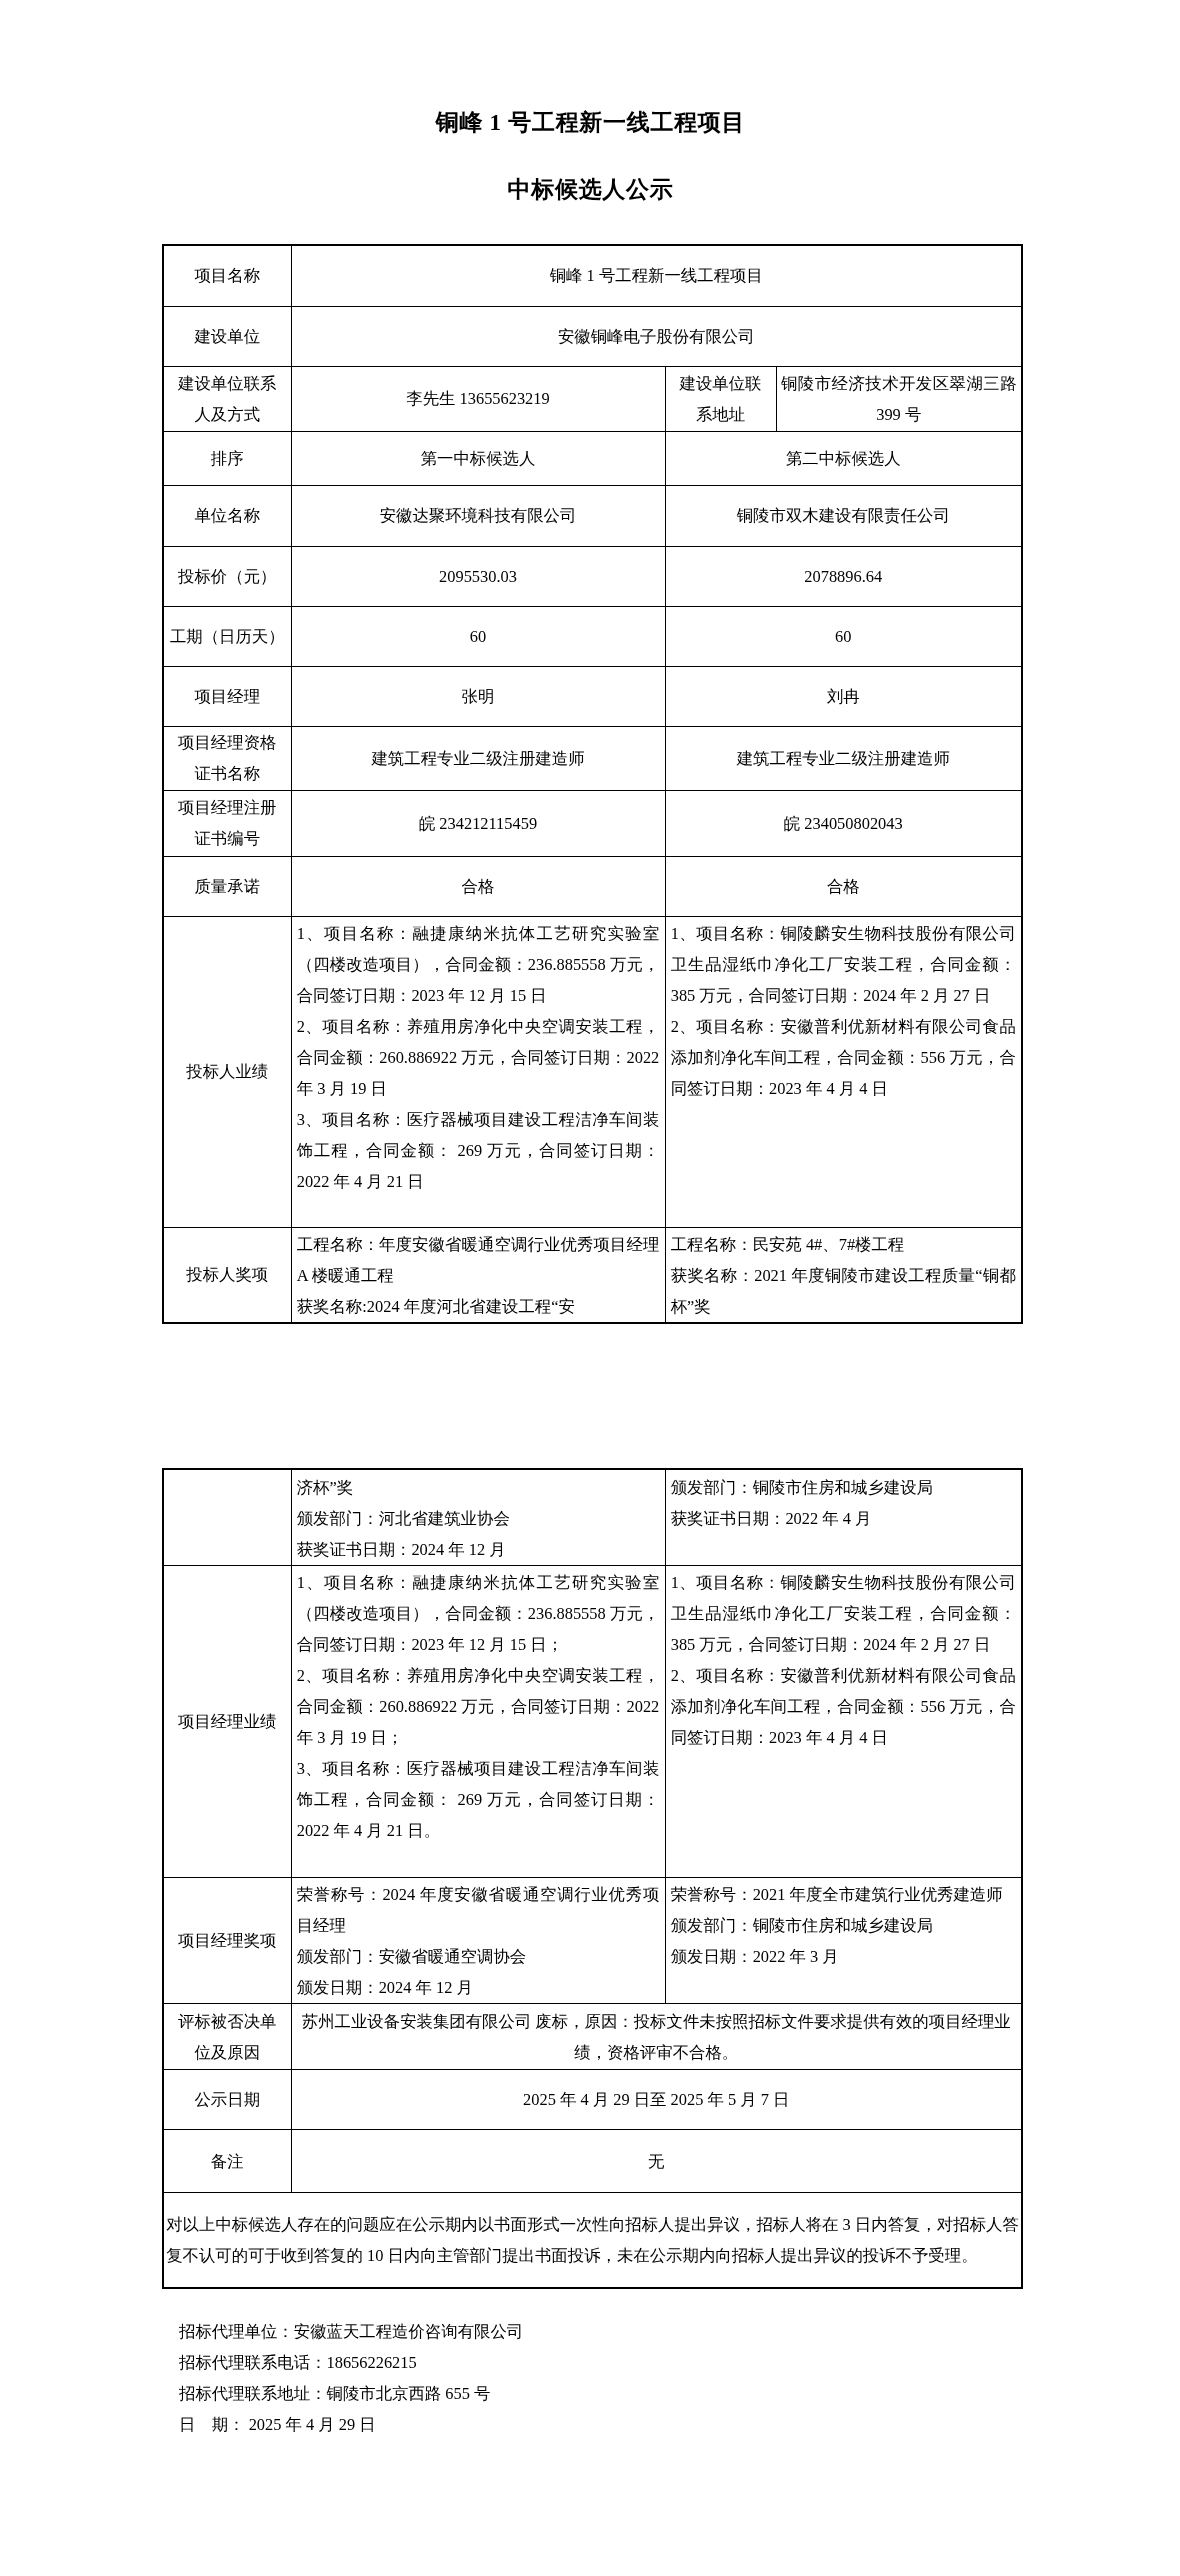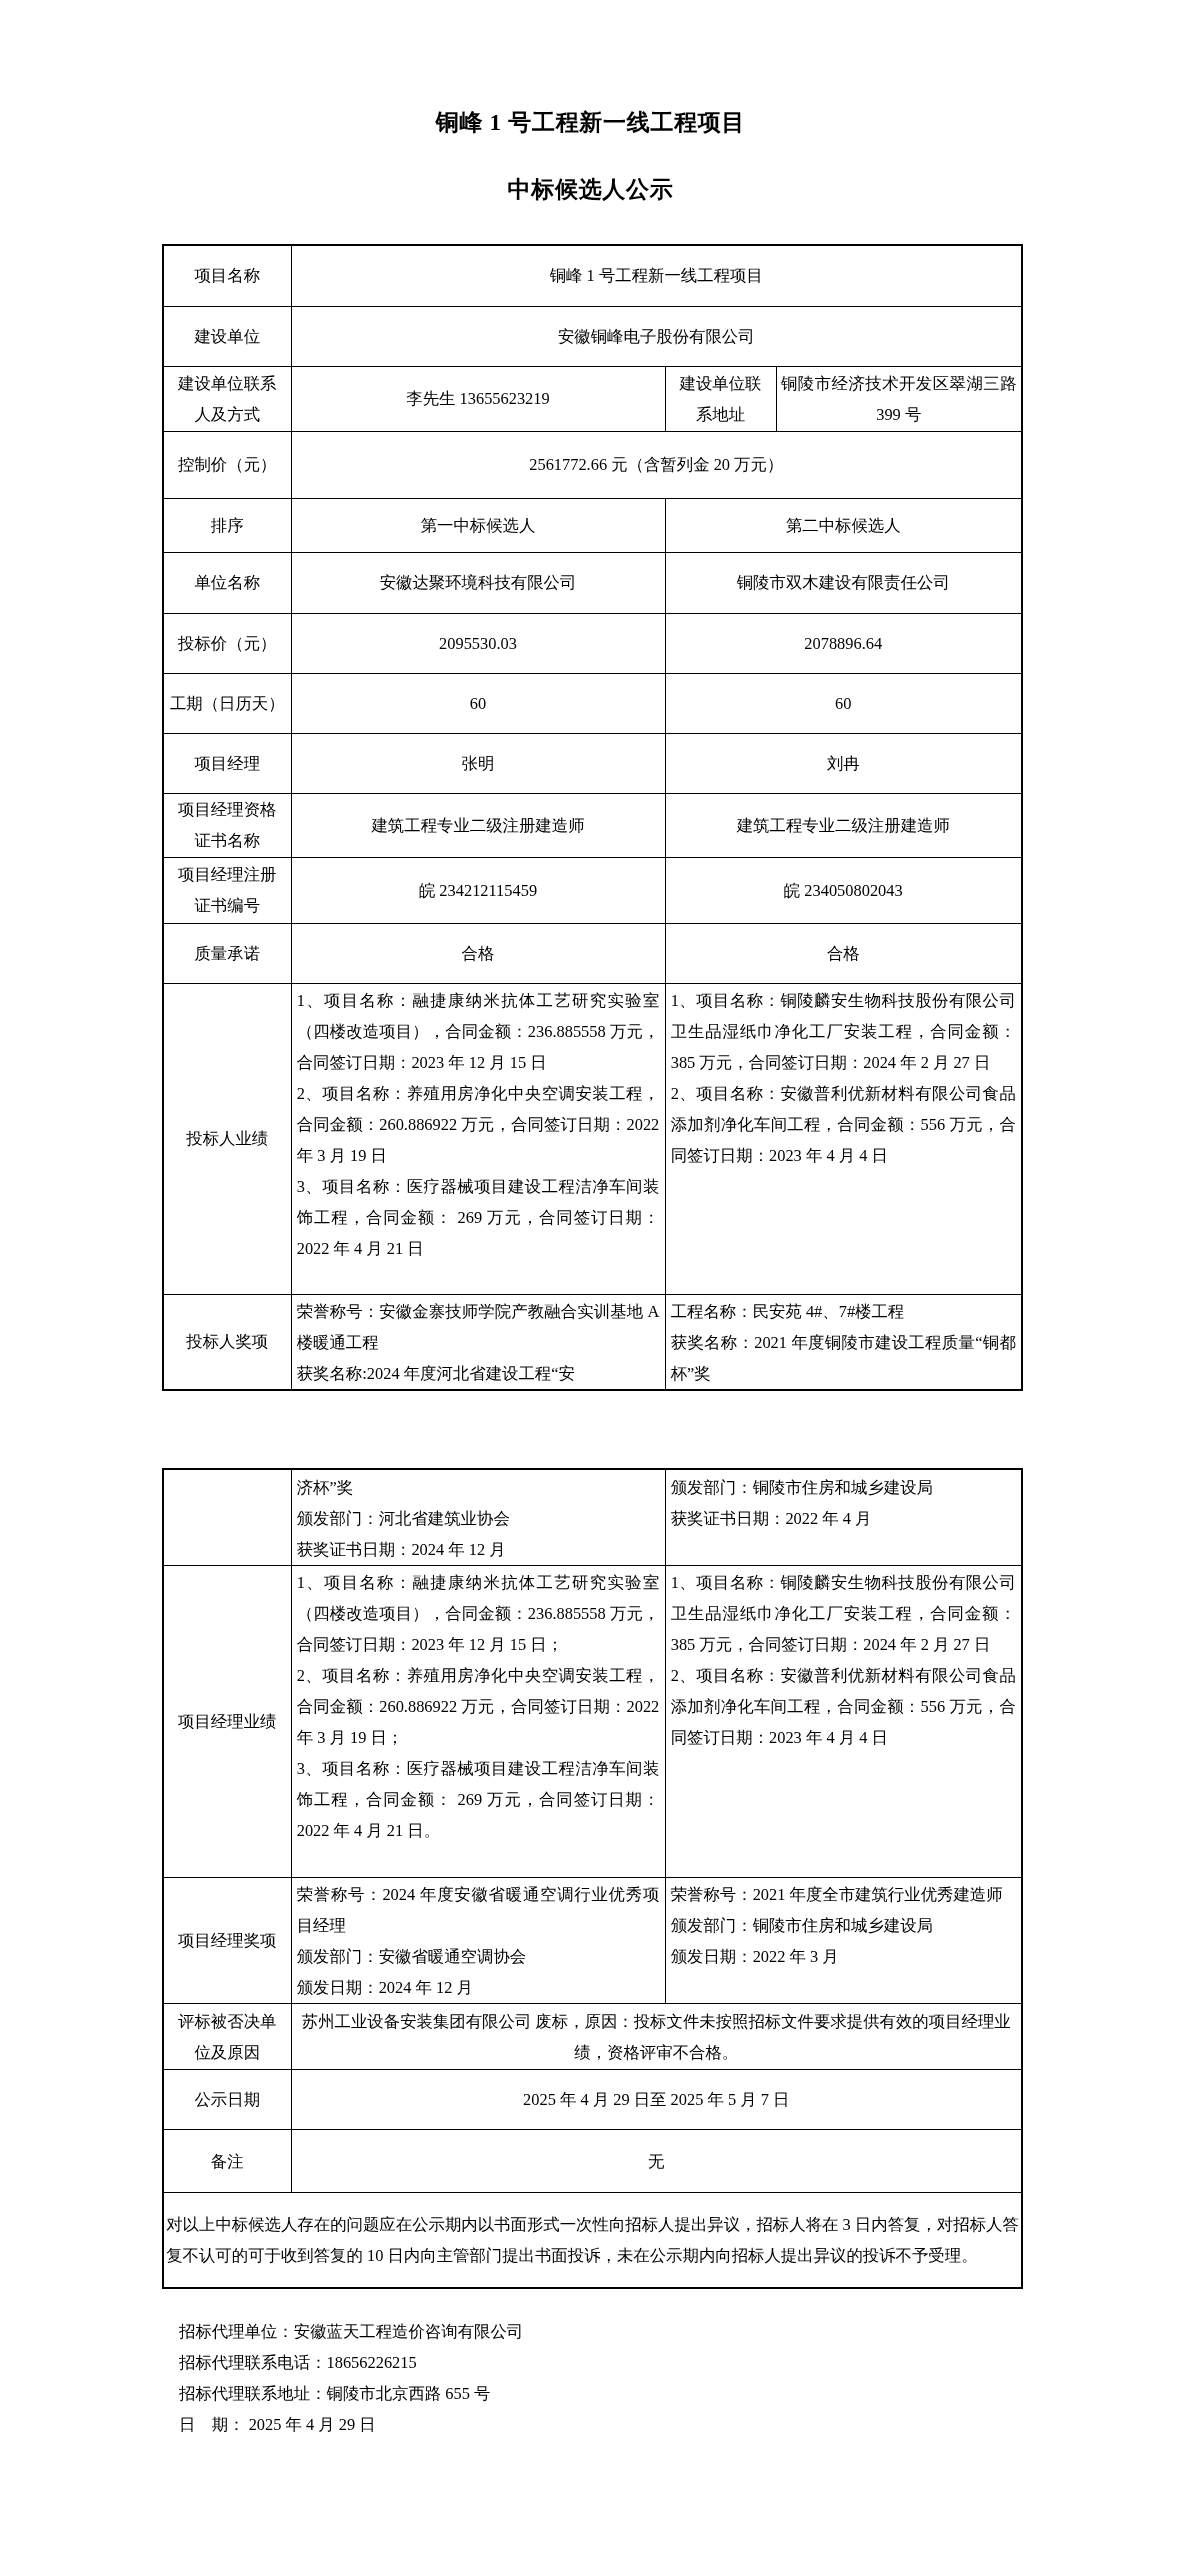--- a/index.html
+++ b/index.html
@@ -97,24 +97,20 @@
 
     <tr style="height:65px;">
       <td class="lbl">建设单位联系
 人及方式</td>
       <td class="ctr">李先生 13655623219</td>
       <td class="lbl">建设单位联
 系地址</td>
       <td class="jc">铜陵市经济技术开发区翠湖三路 399 号</td>
     </tr>
 
-    <tr style="height:67px;">
-      <td class="lbl">控制价（元）</td>
-      <td class="ctr" colspan="3">2561772.66 元（含暂列金 20 万元）</td>
-    </tr>
 
     <tr style="height:54px;">
       <td class="lbl">排序</td>
       <td class="ctr">第一中标候选人</td>
       <td class="ctr" colspan="2">第二中标候选人</td>
     </tr>
 
     <tr style="height:61px;">
       <td class="lbl">单位名称</td>
       <td class="ctr">安徽达聚环境科技有限公司</td>
@@ -168,21 +164,21 @@
       </td>
       <td class="blk" colspan="2">
         <div>1、项目名称：铜陵麟安生物科技股份有限公司卫生品湿纸巾净化工厂安装工程，合同金额：385 万元，合同签订日期：2024 年 2 月 27 日</div>
         <div>2、项目名称：安徽普利优新材料有限公司食品添加剂净化车间工程，合同金额：556 万元，合同签订日期：2023 年 4 月 4 日</div>
       </td>
     </tr>
 
     <tr style="height:91px;">
       <td class="lbl">投标人奖项</td>
       <td class="blk">
-        <div>荣誉称号：安徽金寨技师学院产教融合实训基地 A 楼暖通工程</div>
+        <div>工程名称：年度安徽省暖通空调行业优秀项目经理 A 楼暖通工程</div>
         <div>获奖名称:2024 年度河北省建设工程“安</div>
       </td>
       <td class="blk" colspan="2">
         <div>工程名称：民安苑 4#、7#楼工程</div>
         <div>获奖名称：2021 年度铜陵市建设工程质量“铜都杯”奖</div>
       </td>
     </tr>
   </tbody>
     </table>
 

